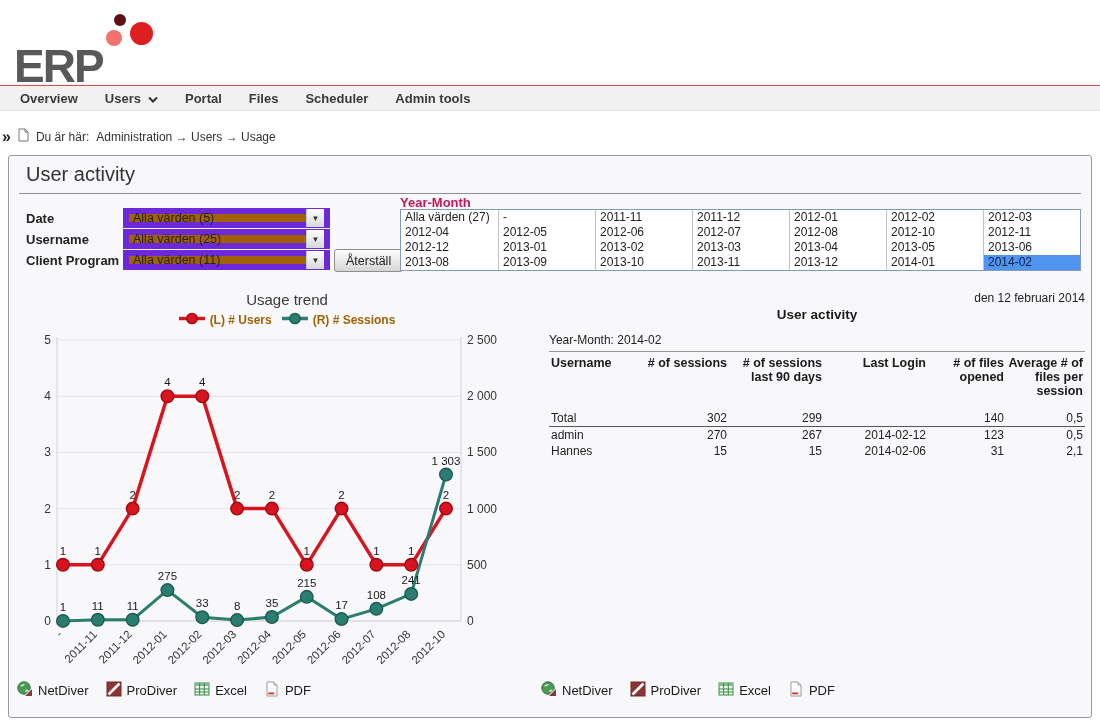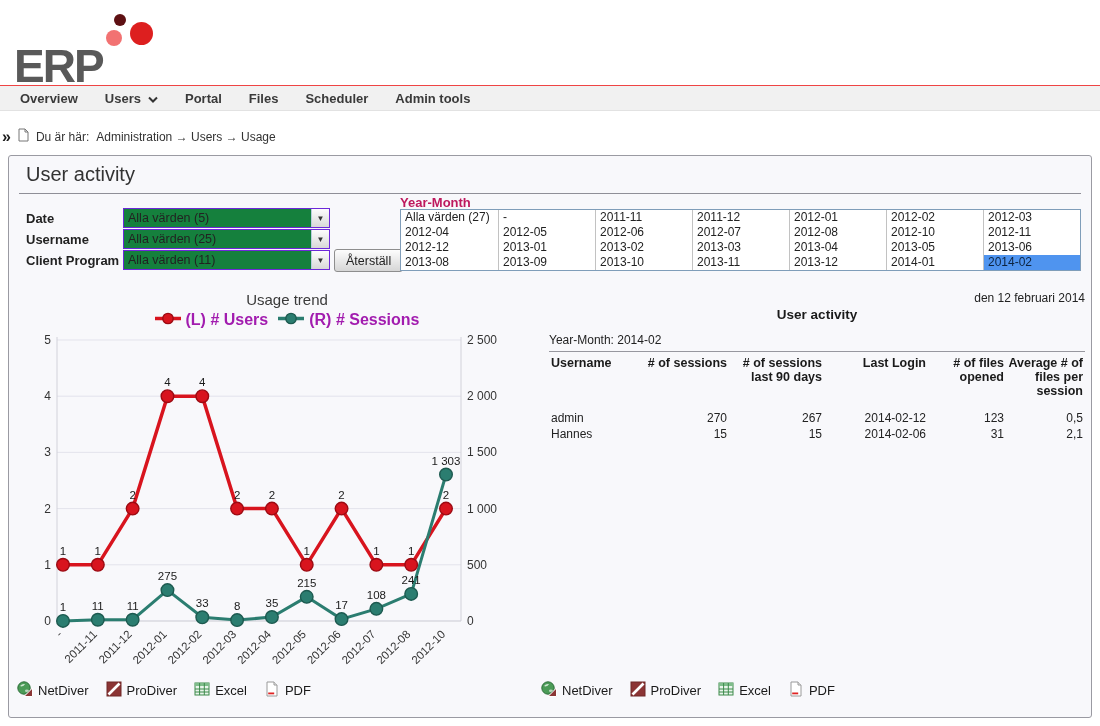--- a/index.html
+++ b/index.html
@@ -23,37 +23,37 @@
   .bc-chevrons { font-size:16px; font-weight:700; color:#1a1a1a; line-height:12px; }
 
   
   .panel { position:absolute; left:8px; top:155px; width:1084px; height:563px; background:#f8f8fb; border:1px solid #9a9aa2; border-radius:3px; }
   .panel-title { position:absolute; left:17px; top:7px; font-size:20px; color:#333; }
   .panel-hr { position:absolute; left:10px; right:10px; top:37px; border-top:1px solid #8f8f97; }
 
   
   .filter-row { position:absolute; left:17px; display:flex; align-items:center; height:20px; }
   .filter-label { width:97px; font-size:13px; font-weight:700; color:#222; }
-  .select { width:207px; height:20px; background:#15803d; border:1px solid #6d28d9; display:flex; align-items:center; justify-content:space-between; cursor:pointer; }
+  .select { width:207px; height:20px; background:#a16207; border:6px solid #6d28d9; display:flex; align-items:center; justify-content:space-between; cursor:pointer; }
   .select-value { font-size:12.5px; color:#222; padding-left:4px; white-space:nowrap; }
   .select-arrow { width:18px; height:18px; margin:0; background:linear-gradient(#fdfdfd,#d8d8d8); border-left:1px solid #b9cede; display:flex; align-items:center; justify-content:center; font-size:8px; color:#333; }
   .reset-btn { position:absolute; left:325px; top:93px; height:23px; padding:0 11px; font-size:12.5px; color:#222; background:linear-gradient(#fdfdfd,#d6d6d6); border:1px solid #8e8e8e; border-radius:3px; cursor:pointer; font-family:"Liberation Sans",sans-serif; }
 
   
   .ym-label { position:absolute; left:391px; top:39px; font-size:13px; font-weight:700; color:#be185d; }
   .ym-box { position:absolute; left:391px; top:53px; width:681px; height:62px; background:#fff; border:1px solid #7f9db9; display:grid; grid-template-columns:repeat(7,1fr); grid-auto-rows:15px; overflow:hidden; }
   .ym-cell { font-size:12px; color:#222; padding:0 4px; line-height:15px; white-space:nowrap; cursor:pointer; }
   .ym-cell.sep { border-left:1px solid #c2c2c2; }
   .ym-cell.selected { background:#4f94ef; color:#0d2440; }
 
   
   .chart-wrap { position:absolute; left:4px; top:135px; width:508px; }
   .chart-title { text-align:center; font-size:15px; color:#3a3a3a; height:20px; padding-left:40px; }
   .chart-legend { display:flex; justify-content:center; align-items:center; gap:10px; height:17px; padding-left:40px; }
-  .legend-item { display:flex; align-items:center; gap:5px; font-size:16px; font-weight:700; color:#a21caf; }
+  .legend-item { display:flex; align-items:center; gap:5px; font-size:12px; font-weight:700; color:#a16207; }
   .chart-wrap svg.plot { display:block; margin-top:1px; }
 
   
   .right-col { position:absolute; left:540px; top:135px; width:536px; color:#222; }
   .date-line { text-align:right; font-size:12px; color:#222; }
   .tbl-title { text-align:center; font-weight:700; font-size:13.5px; margin-top:2px; color:#1a1a1a; }
   .tbl-sub { margin-top:11px; font-size:12px; }
   table.report { width:100%; border-collapse:collapse; margin-top:4px; table-layout:fixed; }
   table.report th { font-size:12.5px; font-weight:700; text-align:right; vertical-align:top; border-top:1px solid #97979f; padding:4px 2px 12px 2px; color:#1a1a1a; }
   table.report th:first-child { text-align:left; }
@@ -297,20 +297,28 @@
           <tr id="report-head">
             <th>Username</th>
             <th># of sessions</th>
             <th># of sessions last 90 days</th>
             <th>Last Login</th>
             <th># of files opened</th>
             <th>Average # of files per session</th>
           </tr>
         </thead>
       <tbody id="report-body">
+          <tr class="total">
+            <td>Total</td>
+            <td>302</td>
+            <td>299</td>
+            <td></td>
+            <td>140</td>
+            <td>0,5</td>
+          </tr>
           <tr>
             <td>admin</td>
             <td>270</td>
             <td>267</td>
             <td>2014-02-12</td>
             <td>123</td>
             <td>0,5</td>
           </tr>
           <tr>
             <td>Hannes</td>

